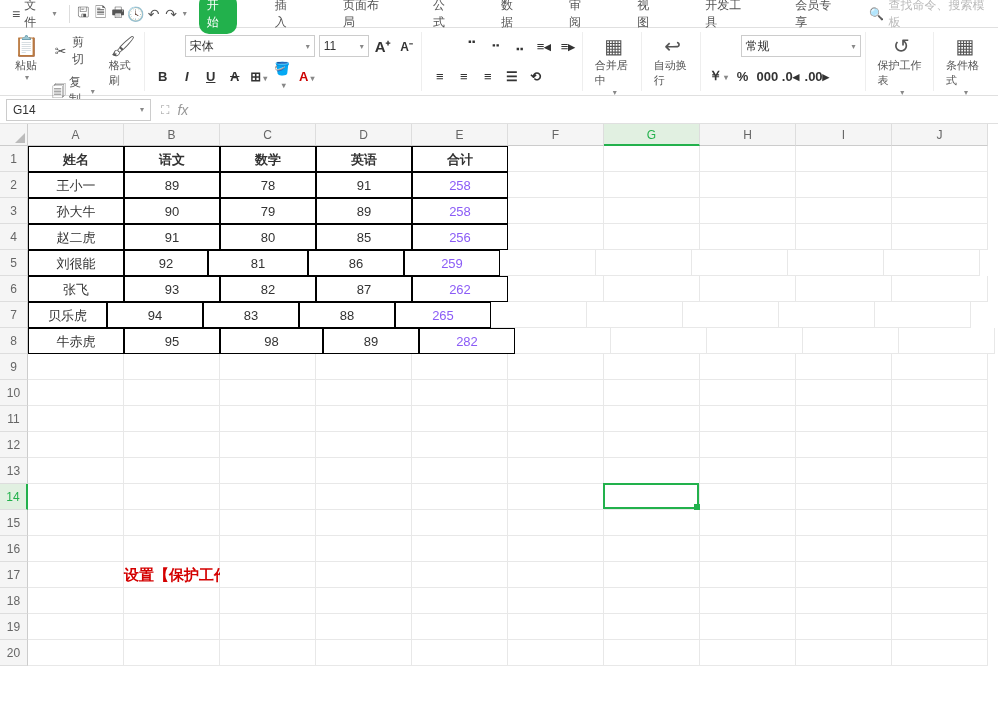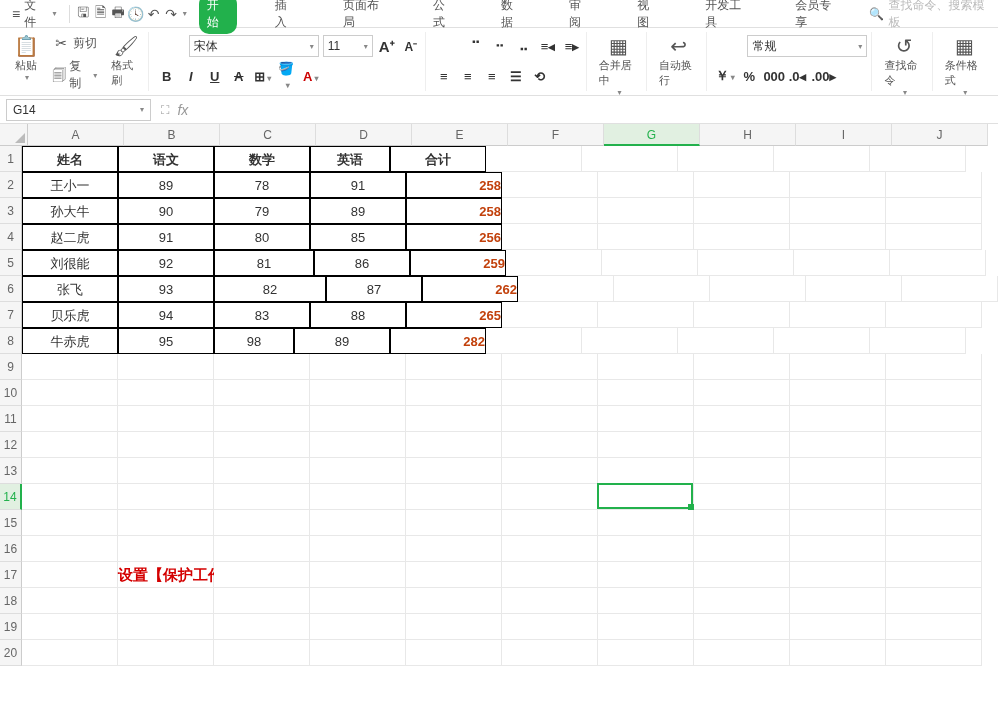--- a/index.html
+++ b/index.html
@@ -51,21 +51,21 @@
 .colhead.sel { background: #e1f0e1; border-bottom: 2px solid #22b14c; color: #22b14c; }
 .rowwrap { display: flex; }
 .rowheads { width: 28px; }
 .rowhead { height: 26px; background: #f5f5f5; border-right: 1px solid #ccc; border-bottom: 1px solid #ddd; text-align: center; line-height: 26px; color: #666; cursor: pointer; }
 .rowhead.sel { background: #e1f0e1; border-right: 2px solid #22b14c; color: #22b14c; }
 .cells { position: relative; flex: 1; }
 .row { display: flex; height: 26px; }
 .cell { border-right: 1px solid #e8e8e8; border-bottom: 1px solid #e8e8e8; line-height: 26px; text-align: center; font-size: 13px; background: #fff; position: relative; }
 .cell.hd { font-weight: bold; border: 1px solid #000; background: #fff; }
 .cell.bd { border: 1px solid #000; }
-.cell.sum { color: #c2410c; font-weight: bold; text-align: right; }
+.cell.sum { color: #8b5cf6; font-weight: normal; }
 .selection { position: absolute; border: 2px solid #22b14c; pointer-events: none; z-index: 5; }
 .sel-handle { position: absolute; width: 6px; height: 6px; background: #22b14c; right: -3px; bottom: -3px; }
 .note { color: #d40000; font-weight: bold; font-size: 15px; }
 </style>
 </head>
 <body>
 
 <div class="menubar">
   <div class="menu-btn file-menu">
     <span class="hamburger">≡</span>
@@ -190,21 +190,21 @@
       <span class="fmt-btn">%</span>
       <span class="fmt-btn">000</span>
       <span class="fmt-btn">.0◂</span>
       <span class="fmt-btn">.00▸</span>
     </div>
   </div>
 
   <div class="rgroup">
     <div class="rbig">
       <span class="ricon ricon-lg">↺</span>
-      <span>查找命令</span>
+      <span>保护工作表</span>
         <span class="dropdown-caret">▾</span>
     </div>
   </div>
   <div class="rgroup" style="border-right:none;">
     <div class="rbig">
       <span class="ricon ricon-lg">▦</span>
       <span>条件格式</span>
         <span class="dropdown-caret">▾</span>
     </div>
   </div>
@@ -257,21 +257,21 @@
         <div class="rowhead">17</div>
         <div class="rowhead">18</div>
         <div class="rowhead">19</div>
         <div class="rowhead">20</div>
       </div>
     <div class="cells" id="cellsarea">
         <div class="row">
           <div class="cell hd" style="width: 96px;">姓名</div>
           <div class="cell hd" style="width: 96px;">语文</div>
           <div class="cell hd" style="width: 96px;">数学</div>
-          <div class="cell hd" style="width: 80px;">英语</div>
+          <div class="cell hd" style="width: 96px;">英语</div>
           <div class="cell hd" style="width: 96px;">合计</div>
           <div class="cell" style="width: 96px;"></div>
           <div class="cell" style="width: 96px;"></div>
           <div class="cell" style="width: 96px;"></div>
           <div class="cell" style="width: 96px;"></div>
           <div class="cell" style="width: 96px;"></div>
         </div>
         <div class="row">
           <div class="cell bd" style="width: 96px;">王小一</div>
           <div class="cell bd" style="width: 96px;">89</div>
@@ -303,58 +303,58 @@
           <div class="cell bd" style="width: 96px;">85</div>
           <div class="cell bd sum" style="width: 96px;">256</div>
           <div class="cell" style="width: 96px;"></div>
           <div class="cell" style="width: 96px;"></div>
           <div class="cell" style="width: 96px;"></div>
           <div class="cell" style="width: 96px;"></div>
           <div class="cell" style="width: 96px;"></div>
         </div>
         <div class="row">
           <div class="cell bd" style="width: 96px;">刘很能</div>
-          <div class="cell bd" style="width: 96px;">92</div>
+          <div class="cell bd" style="width: 84px;">92</div>
           <div class="cell bd" style="width: 100px;">81</div>
           <div class="cell bd" style="width: 96px;">86</div>
           <div class="cell bd sum" style="width: 96px;">259</div>
           <div class="cell" style="width: 96px;"></div>
           <div class="cell" style="width: 96px;"></div>
           <div class="cell" style="width: 96px;"></div>
           <div class="cell" style="width: 96px;"></div>
           <div class="cell" style="width: 96px;"></div>
         </div>
         <div class="row">
           <div class="cell bd" style="width: 96px;">张飞</div>
           <div class="cell bd" style="width: 96px;">93</div>
-          <div class="cell bd" style="width: 112px;">82</div>
+          <div class="cell bd" style="width: 96px;">82</div>
           <div class="cell bd" style="width: 96px;">87</div>
           <div class="cell bd sum" style="width: 96px;">262</div>
           <div class="cell" style="width: 96px;"></div>
           <div class="cell" style="width: 96px;"></div>
           <div class="cell" style="width: 96px;"></div>
           <div class="cell" style="width: 96px;"></div>
           <div class="cell" style="width: 96px;"></div>
         </div>
         <div class="row">
-          <div class="cell bd" style="width: 96px;">贝乐虎</div>
+          <div class="cell bd" style="width: 79px;">贝乐虎</div>
           <div class="cell bd" style="width: 96px;">94</div>
           <div class="cell bd" style="width: 96px;">83</div>
           <div class="cell bd" style="width: 96px;">88</div>
           <div class="cell bd sum" style="width: 96px;">265</div>
           <div class="cell" style="width: 96px;"></div>
           <div class="cell" style="width: 96px;"></div>
           <div class="cell" style="width: 96px;"></div>
           <div class="cell" style="width: 96px;"></div>
           <div class="cell" style="width: 96px;"></div>
         </div>
         <div class="row">
           <div class="cell bd" style="width: 96px;">牛赤虎</div>
           <div class="cell bd" style="width: 96px;">95</div>
-          <div class="cell bd" style="width: 80px;">98</div>
+          <div class="cell bd" style="width: 103px;">98</div>
           <div class="cell bd" style="width: 96px;">89</div>
           <div class="cell bd sum" style="width: 96px;">282</div>
           <div class="cell" style="width: 96px;"></div>
           <div class="cell" style="width: 96px;"></div>
           <div class="cell" style="width: 96px;"></div>
           <div class="cell" style="width: 96px;"></div>
           <div class="cell" style="width: 96px;"></div>
         </div>
         <div class="row">
           <div class="cell" style="width: 96px;"></div>

